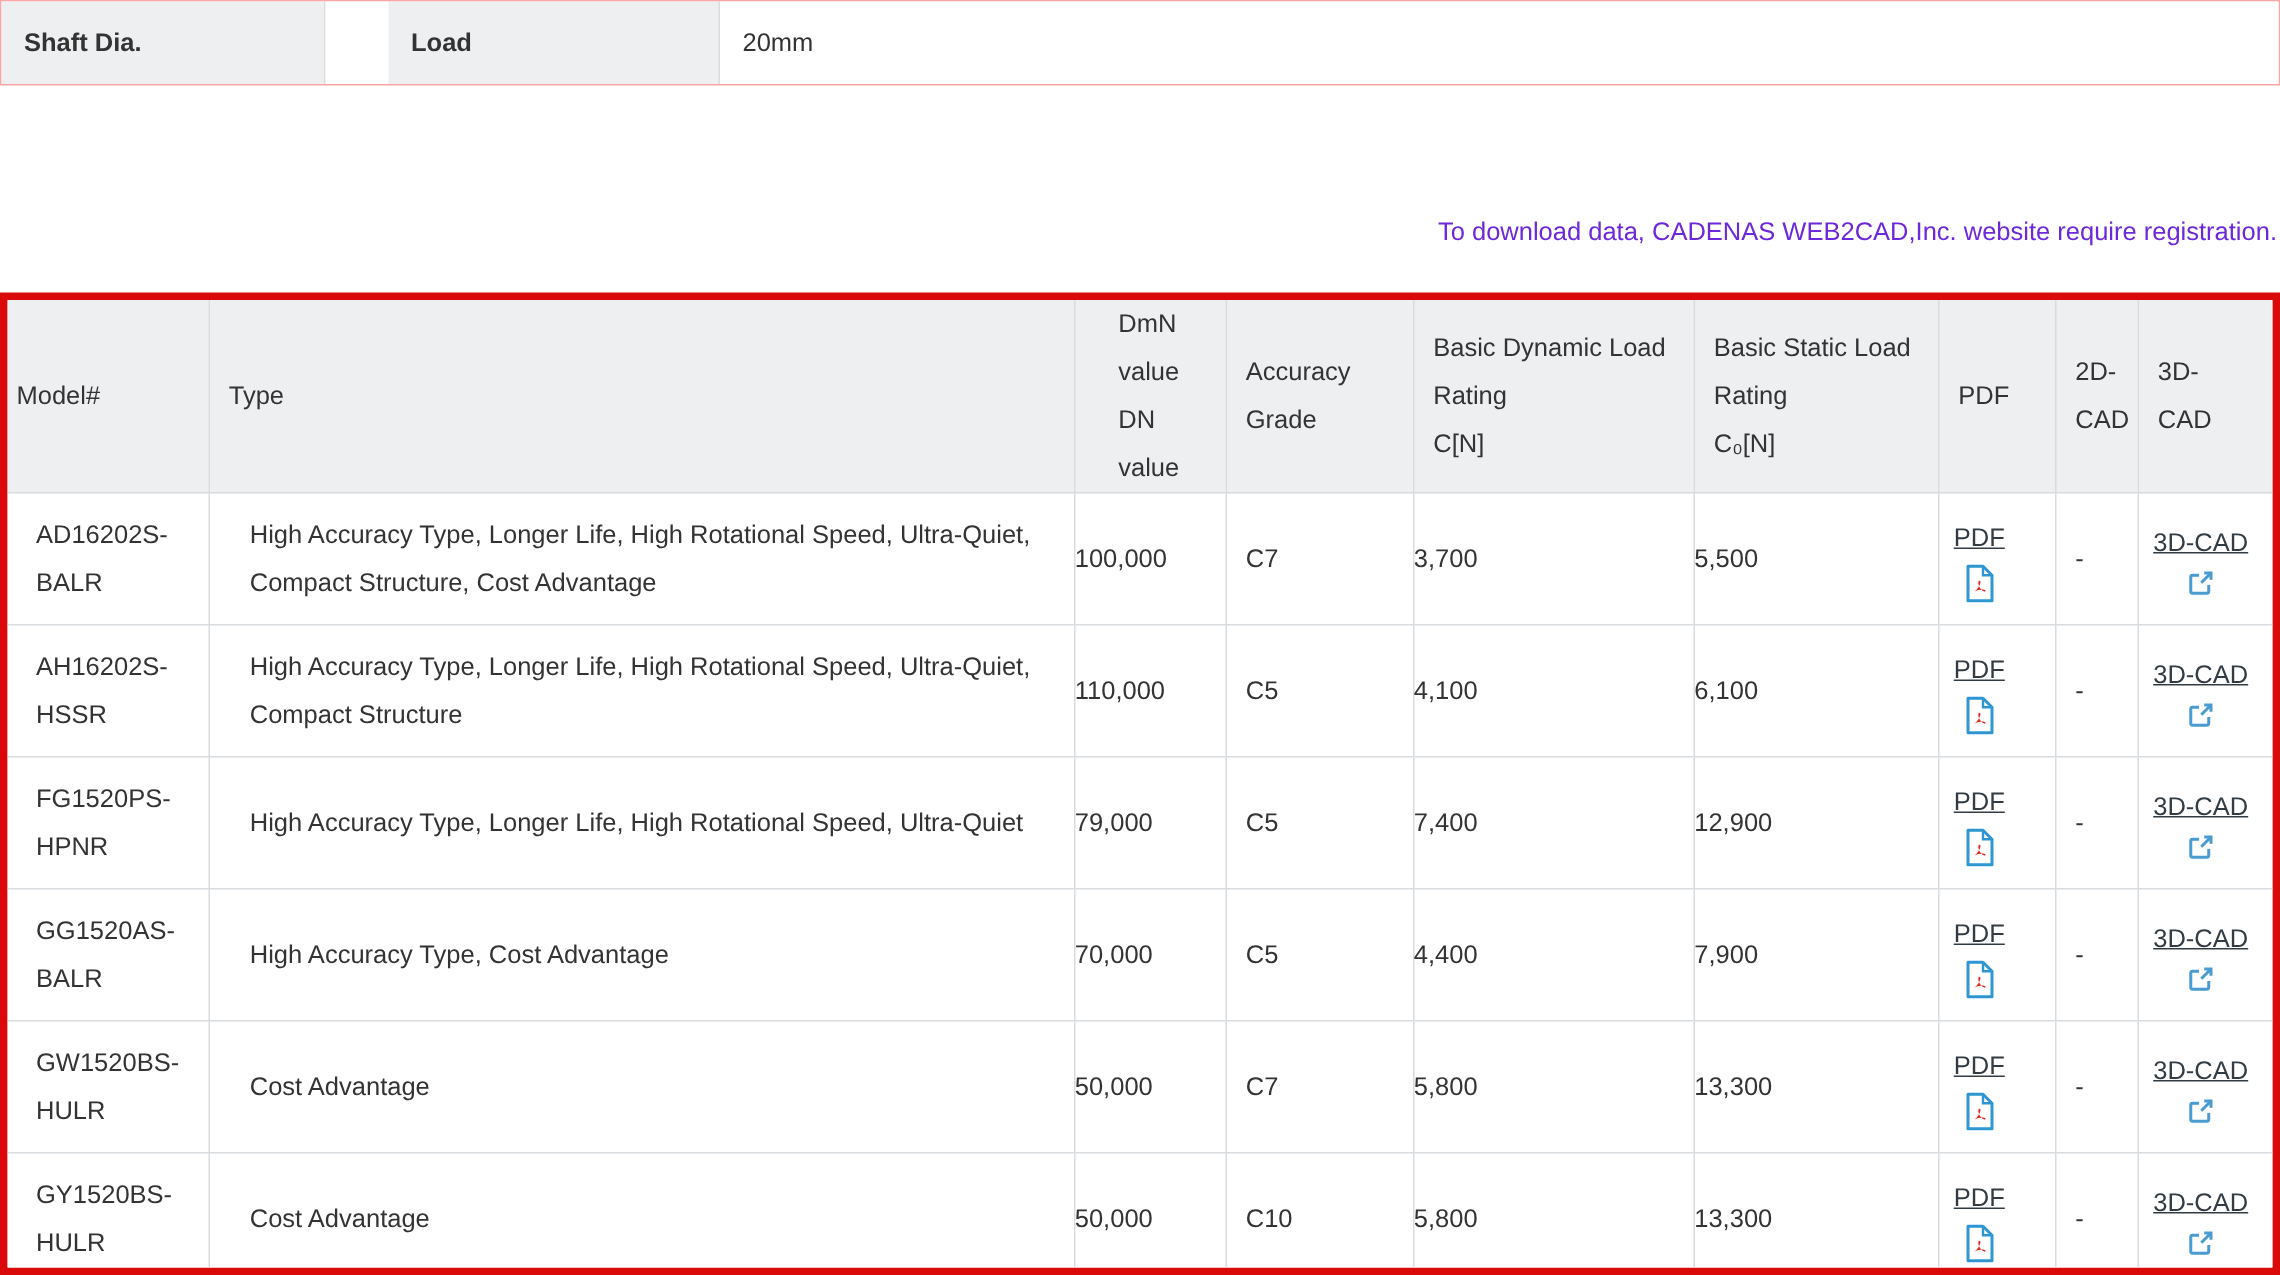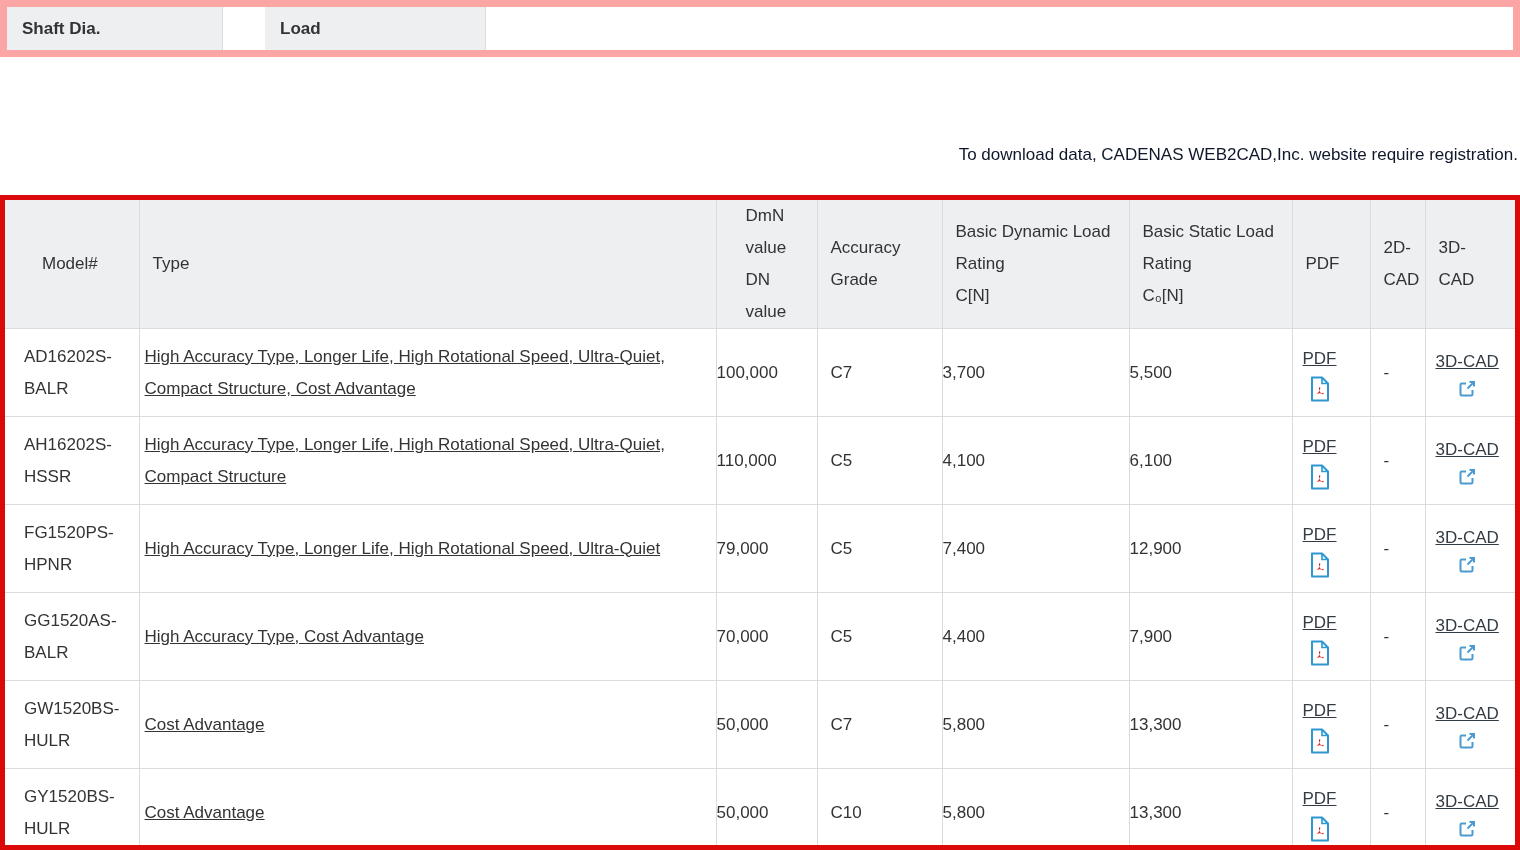--- a/index.html
+++ b/index.html
@@ -6,36 +6,36 @@
   html, body { background: #ffffff; }
   body {
     width: 1520px; height: 850px; overflow: hidden; position: relative;
     font-family: "Liberation Sans", "DejaVu Sans", sans-serif;
     font-size: 17px; color: #333333;
   }
 
   
   .spec-bar {
     width: 1520px; height: 57px;
-    border: 7px solid #fca5a5;
+    border: 1px solid #fca5a5;
     display: flex; align-items: stretch; background: #ffffff;
   }
   .spec-cell { display: flex; align-items: center; padding-left: 15px; }
   .spec-label { background: #edeff1; font-weight: 700; border-right: 1px solid #d9dcde; }
   .spec-value { background: #ffffff; }
   .spec-label-1 { flex: 0 0 216px; }
   .spec-value-1 { flex: 0 0 516px; border-right: 1px solid #d9dcde; }
   .spec-spacer  { flex: 0 0 42px; background: #ffffff; }
   .spec-label-2 { flex: 0 0 221px; }
   .spec-value-2 { flex: 1 1 auto; }
 
   
   .note-line {
     margin-top: 84px; height: 28px; line-height: 28px;
-    text-align: right; padding-right: 2px; color: #0f172a;
+    text-align: right; padding-right: 2px; color: #6d28d9;
   }
 
   
   .table-frame {
     margin-top: 26px;
     width: 1520px; height: 655px;
     border: 5px solid #db0a0a;
     overflow: hidden; background: #ffffff;
   }
   table.products {
@@ -51,42 +51,43 @@
 
   thead th {
     background: #edeff1; height: 115px;
     padding-left: 13px; padding-right: 8px;
     line-height: 32px; color: #333333;
   }
   .pre { white-space: pre-line; }
 
   tbody td { height: 88px; background: #ffffff; line-height: 32px; }
   td.cell-model { padding-left: 19px; padding-right: 6px; }
-  td.cell-type  { padding-left: 5px; padding-right: 20px; text-decoration: underline; }
+  td.cell-type  { padding-left: 27px; padding-right: 20px; }
   td.cell-num   { text-align: right; padding-right: 13px; }
   td.cell-acc   { padding-left: 13px; }
   td.cell-link  { padding-left: 10px; }
   td.cell-dash  { padding-left: 13px; }
 
-  th.h-model { padding-left: 37px; }
+  th.h-model { padding-left: 6px; }
   th.h-num   { padding-left: 29px; }
 
   .link-stack { display: inline-flex; flex-direction: column; align-items: center; line-height: 26px; }
   a.dl-link {
     color: #333c45; text-decoration: underline; cursor: pointer;
   }
   .icon-wrap { margin-top: 4px; display: inline-flex; cursor: pointer; }
 </style>
 </head>
 <body>
 
 <div class="spec-bar">
   <div class="spec-cell spec-label spec-label-1">Shaft Dia.</div>
   <div class="spec-spacer"></div>
   <div class="spec-cell spec-label spec-label-2">Load</div>
+  <div class="spec-cell spec-value spec-value-2">20mm</div>
 </div>
 
 <div class="note-line">To download data, CADENAS WEB2CAD,Inc. website require registration.</div>
 
 <div class="table-frame">
 <table class="products">
   <colgroup>
     <col style="width:134px">
         <col style="width:577px">
         <col style="width:101px">

